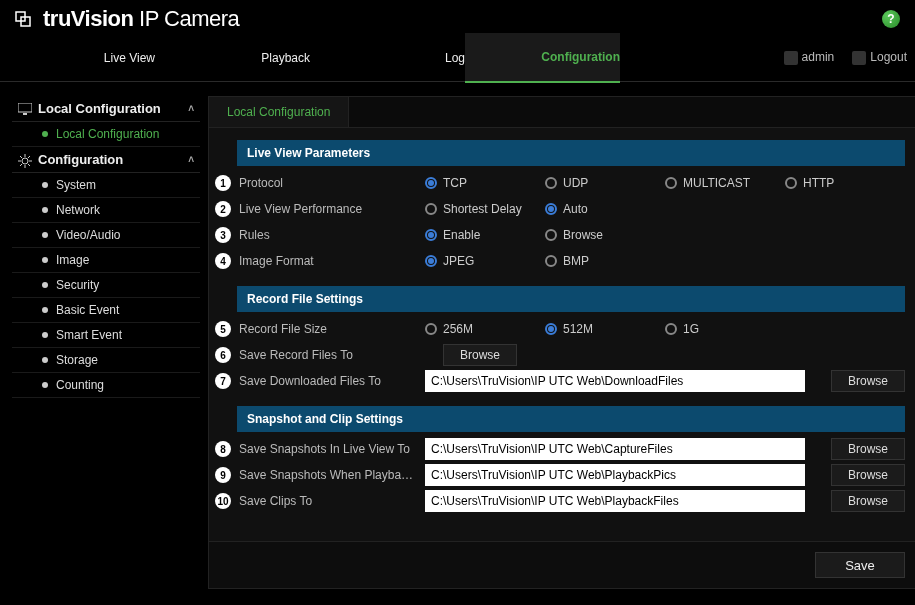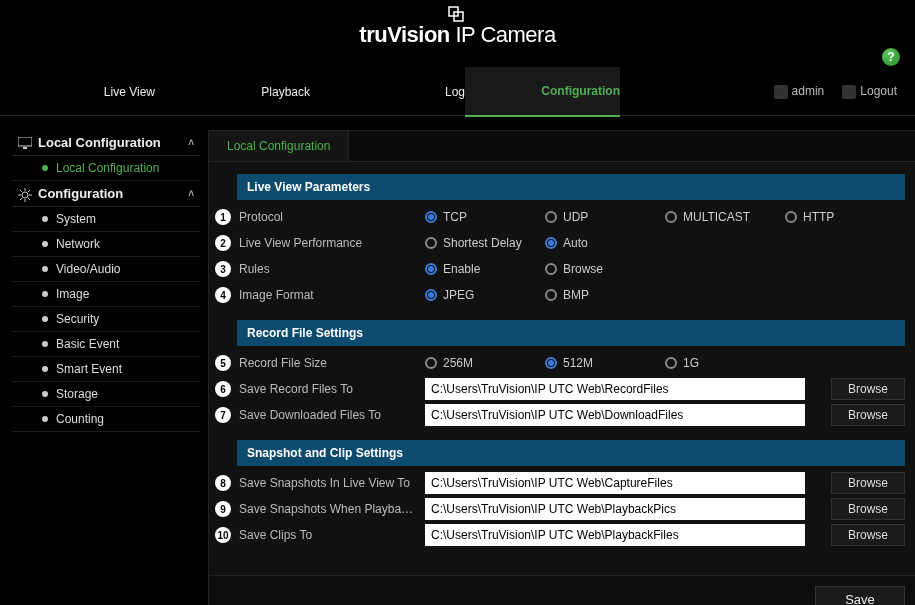--- a/index.html
+++ b/index.html
@@ -9,22 +9,21 @@
     font-family: Arial, Helvetica, sans-serif;
     font-size: 13px;
     width: 915px;
     height: 605px;
     overflow: hidden;
   }
   .header {
     display: flex;
     align-items: center;
     padding: 6px 15px 2px 15px;
-    gap: 0;
-    flex-direction: column;
+    gap: 8px;
   }
   .logo-icon {
     width: 16px; height: 16px;
     margin-right: 4px;
   }
   .brand {
     font-size: 22px;
     font-weight: bold;
     color: #fff;
     letter-spacing: -0.5px;
@@ -61,21 +60,21 @@
     background: #1a1a1a;
     color: #4fb04f;
     border-bottom: 2px solid #4fb04f;
     font-weight: bold;
   }
   .user-area {
     margin-left: auto;
     display: flex;
     align-items: center;
     gap: 18px;
-    padding-right: 18px;
+    padding-right: 8px;
     color: #bbb;
     font-size: 12px;
   }
   .user-area .mini-icon {
     width: 14px; height: 14px;
     background: #333;
     display: inline-block;
     vertical-align: middle;
     margin-right: 4px;
     border-radius: 2px;
@@ -447,21 +446,20 @@
           <div class="radio-opt">
               <span class="radio-dot"></span>
               <span>1G</span>
             </div>
         </div>
       </div>
 
       <div class="form-row">
         <span class="num-badge">6</span>
         <span class="form-label">Save Record Files To</span>
-        <input class="path-input" value="C:\Users\TruVision\IP UTC Web\RecordFiles" style="">
         <div class="browse-btn">Browse</div>
       </div>
 
       <div class="form-row">
         <span class="num-badge">7</span>
         <span class="form-label">Save Downloaded Files To</span>
         <input class="path-input" value="C:\Users\TruVision\IP UTC Web\DownloadFiles" style="">
         <div class="browse-btn">Browse</div>
       </div>
 

